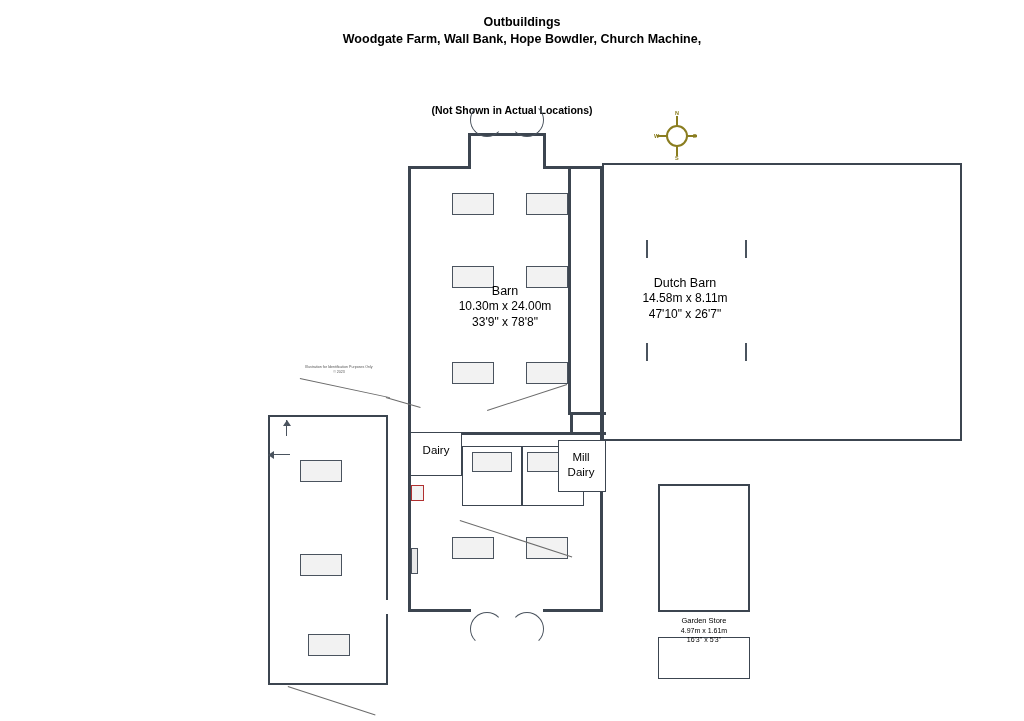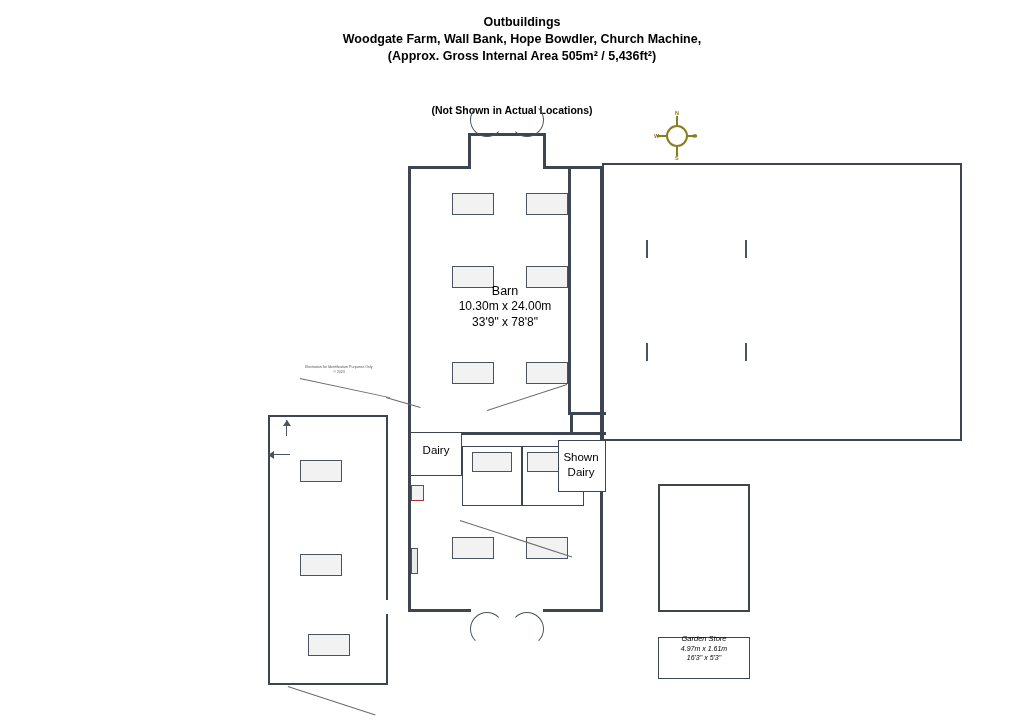--- a/index.html
+++ b/index.html
@@ -158,21 +158,20 @@
   }
 </style>
 </head>
 <body>
 
 <div id="page">
 
   <div class="title-block">
     <div>Outbuildings</div>
     <div>Woodgate Farm, Wall Bank, Hope Bowdler, Church Machine,</div>
-    <div>(Approx. Gross Internal Area 505m² / 5,436ft²)</div>
   </div>
 
   <div class="note-line">(Not Shown in Actual Locations)</div>
 
   <div class="compass">
     <div class="ring"></div>
     <div class="spoke" style="left:21px; top:2px; width:2px; height:10px;"></div>
     <div class="spoke" style="left:21px; top:32px; width:2px; height:10px;"></div>
     <div class="spoke" style="left:2px; top:21px; width:10px; height:2px;"></div>
     <div class="spoke" style="left:32px; top:21px; width:10px; height:2px;"></div>
@@ -183,20 +182,25 @@
   </div>
 
   <div class="room thin" style="left:602px; top:163px; width:360px; height:278px;"></div>
 
   <div class="gap" style="left:645px; top:240px; width:5px; height:18px;"></div>
   <div class="wall light" style="left:646px; top:240px; width:2px; height:18px;"></div>
   <div class="wall light" style="left:646px; top:343px; width:2px; height:18px;"></div>
   <div class="wall light" style="left:745px; top:240px; width:2px; height:18px;"></div>
   <div class="wall light" style="left:745px; top:343px; width:2px; height:18px;"></div>
 
+  <div class="label" style="left:600px; top:275px; width:170px;">
+    <div class="name">Dutch Barn</div>
+    <div class="dim">14.58m x 8.11m</div>
+    <div class="dim">47'10" x 26'7"</div>
+  </div>
 
   <div class="room" style="left:408px; top:166px; width:195px; height:446px;"></div>
 
   <div class="room" style="left:468px; top:133px; width:78px; height:36px;"></div>
   <div class="gap" style="left:471px; top:163px; width:72px; height:8px;"></div>
 
   <div class="arc bl" style="left:470px; top:103px; width:34px; height:34px;"></div>
   <div class="arc br" style="left:510px; top:103px; width:34px; height:34px;"></div>
 
   <div class="gap" style="left:471px; top:607px; width:72px; height:8px;"></div>
@@ -229,21 +233,21 @@
     <div class="name">Dairy</div>
   </div>
 
   <div class="room thinner" style="left:462px; top:446px; width:60px; height:60px;"></div>
   <div class="room thinner" style="left:522px; top:446px; width:62px; height:60px;"></div>
   <div class="fixture" style="left:472px; top:452px; width:40px; height:20px;"></div>
   <div class="fixture" style="left:527px; top:452px; width:40px; height:20px;"></div>
 
   <div class="room thinner" style="left:558px; top:440px; width:48px; height:52px;"></div>
   <div class="label small" style="left:552px; top:450px; width:58px;">
-    <div class="name">Shown</div>
+    <div class="name">Mill</div>
     <div class="name">Dairy</div>
   </div>
 
   <div class="fixture" style="left:411px; top:485px; width:13px; height:16px; border-color:#b03030;"></div>
   <div class="fixture" style="left:411px; top:548px; width:7px; height:26px; background:#e9e9e9;"></div>
 
   <div class="leader" style="left:386px; top:397px; width:36px; transform:rotate(16deg);"></div>
   <div class="leader" style="left:300px; top:378px; width:92px; transform:rotate(12deg);"></div>
   <div class="leader" style="left:487px; top:410px; width:84px; transform:rotate(-18deg);"></div>
   <div class="leader" style="left:460px; top:520px; width:118px; transform:rotate(18deg);"></div>
@@ -262,19 +266,19 @@
 
   <div style="position:absolute; left:286px; top:420px; width:1px; height:16px; background:#4a535e;"></div>
   <div style="position:absolute; left:283px; top:420px; width:0; height:0; border-left:4px solid transparent; border-right:4px solid transparent; border-bottom:6px solid #4a535e;"></div>
   <div style="position:absolute; left:272px; top:454px; width:18px; height:1px; background:#4a535e;"></div>
   <div style="position:absolute; left:268px; top:451px; width:0; height:0; border-top:4px solid transparent; border-bottom:4px solid transparent; border-right:6px solid #4a535e;"></div>
 
 
   <div class="room thin" style="left:658px; top:484px; width:92px; height:128px;"></div>
 
   <div class="room thinner" style="left:658px; top:637px; width:92px; height:42px;"></div>
-  <div class="label tiny" style="left:650px; top:634px; width:108px;font-style:italic;">
+  <div class="label tiny" style="left:650px; top:616px; width:108px;">
     <div class="name">Garden Store</div>
     <div class="dim">4.97m x 1.61m</div>
     <div class="dim">16'3" x 5'3"</div>
   </div>
 
 </div>
 
 </body></html>

